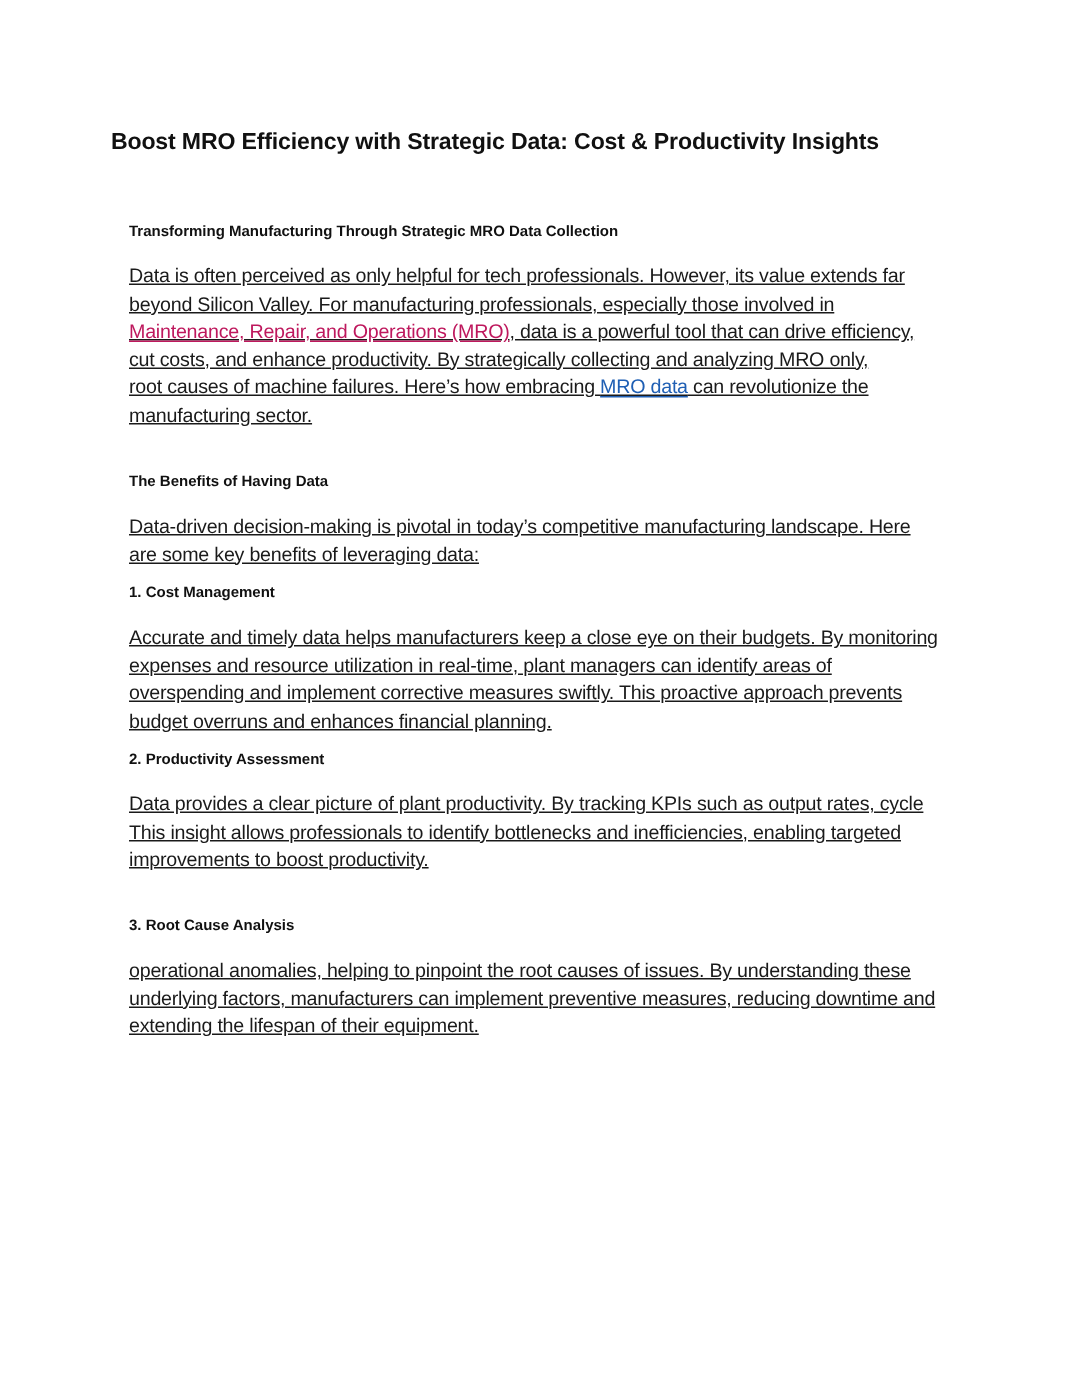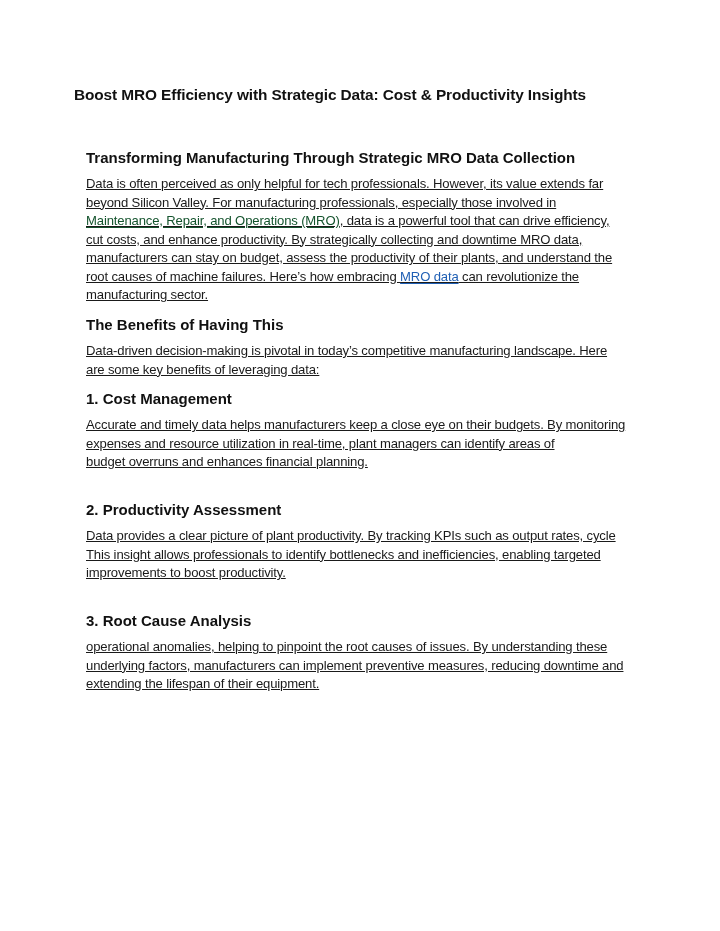--- a/index.html
+++ b/index.html
@@ -31,21 +31,21 @@
       font-weight: bold;
       font-size: 15.4px;
       letter-spacing: -0.1px;
       color: #111;
       margin: 0;
     }
     .h {
       position: absolute;
       left: 86px;
       font-weight: bold;
-      font-size: 15px;
+      font-size: 10px;
       color: #111;
       margin: 0;
       white-space: nowrap;
     }
     .para {
       position: absolute;
       left: 86px;
       width: 560px;
       margin: 0;
       font-size: 13.1px;
@@ -69,37 +69,37 @@
 <body>
 
 <div class="page">
 
   <h1 class="title">Boost MRO Efficiency with Strategic Data: Cost &amp; Productivity Insights</h1>
 
   <h2 class="h" style="top:149px">Transforming Manufacturing Through Strategic MRO Data Collection</h2>
   <p class="para" style="top:175px">
     <span class="line">Data is often perceived as only helpful for tech professionals. However, its value extends far</span>
     <span class="line">beyond Silicon Valley. For manufacturing professionals, especially those involved in</span>
-    <span class="line"><a class="link" href="#" style="color: #14532d;">Maintenance, Repair, and Operations (MRO)</a><span>, data is a powerful tool that can drive efficiency,</span></span>
-    <span class="line">cut costs, and enhance productivity. By strategically collecting and downtime MRO data,</span>
-    <span class="line">manufacturers can stay on budget, assess the productivity of their plants, and understand the</span>
+    <span class="line"><a class="link" href="#" style="color: #be185d;">Maintenance, Repair, and Operations (MRO)</a><span>, data is a powerful tool that can drive efficiency,</span></span>
+    <span class="line">cut costs, and enhance productivity. By strategically collecting and analyzing MRO only,</span>
     <span class="line"><span>root causes of machine failures. Here’s how embracing </span><a class="link" href="#" style="color: rgb(31, 95, 180);">MRO data</a><span> can revolutionize the</span></span>
     <span class="line">manufacturing sector.</span>
   </p>
 
-  <h2 class="h" style="top:316px">The Benefits of Having This</h2>
+  <h2 class="h" style="top:316px">The Benefits of Having Data</h2>
   <p class="para" style="top:342px">
     <span class="line">Data-driven decision-making is pivotal in today’s competitive manufacturing landscape. Here</span>
     <span class="line">are some key benefits of leveraging data:</span>
   </p>
 
   <h2 class="h" style="top:390px">1. Cost Management</h2>
   <p class="para" style="top:416px">
     <span class="line">Accurate and timely data helps manufacturers keep a close eye on their budgets. By monitoring</span>
     <span class="line">expenses and resource utilization in real-time, plant managers can identify areas of</span>
+    <span class="line">overspending and implement corrective measures swiftly. This proactive approach prevents</span>
     <span class="line">budget overruns and enhances financial planning.</span>
   </p>
 
   <h2 class="h" style="top:501px">2. Productivity Assessment</h2>
   <p class="para" style="top:527px">
     <span class="line">Data provides a clear picture of plant productivity. By tracking KPIs such as output rates, cycle</span>
     <span class="line">This insight allows professionals to identify bottlenecks and inefficiencies, enabling targeted</span>
     <span class="line">improvements to boost productivity.</span>
   </p>
 

